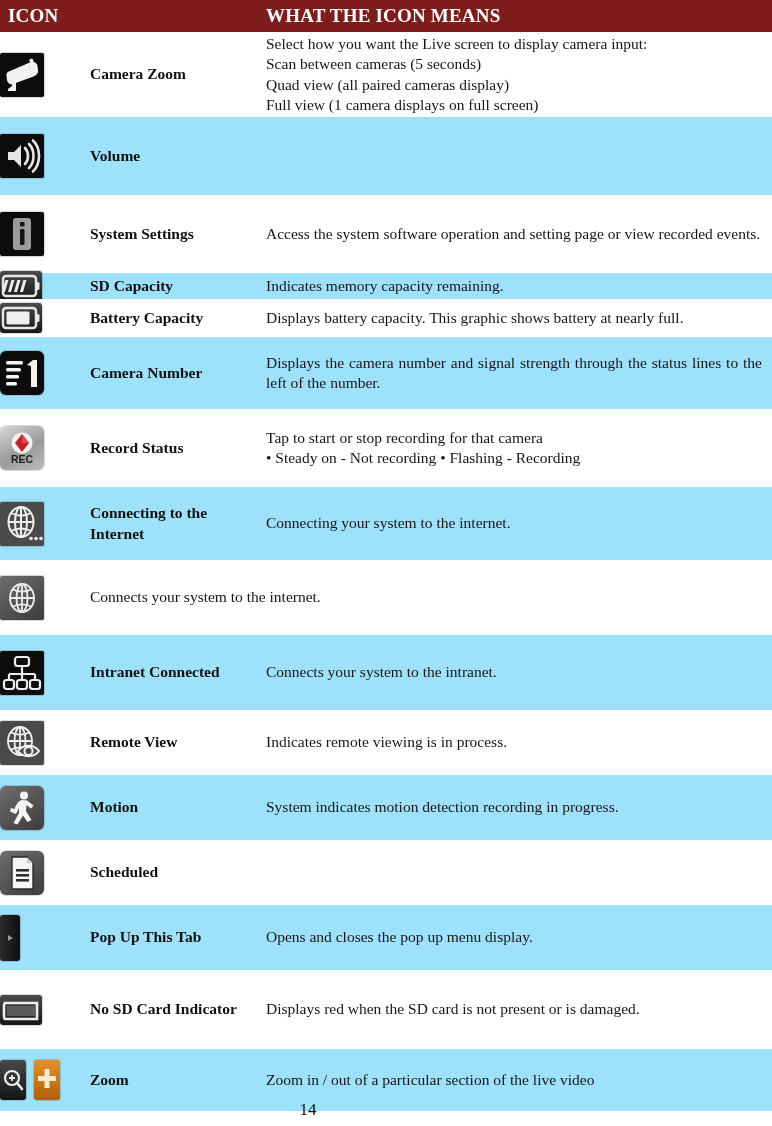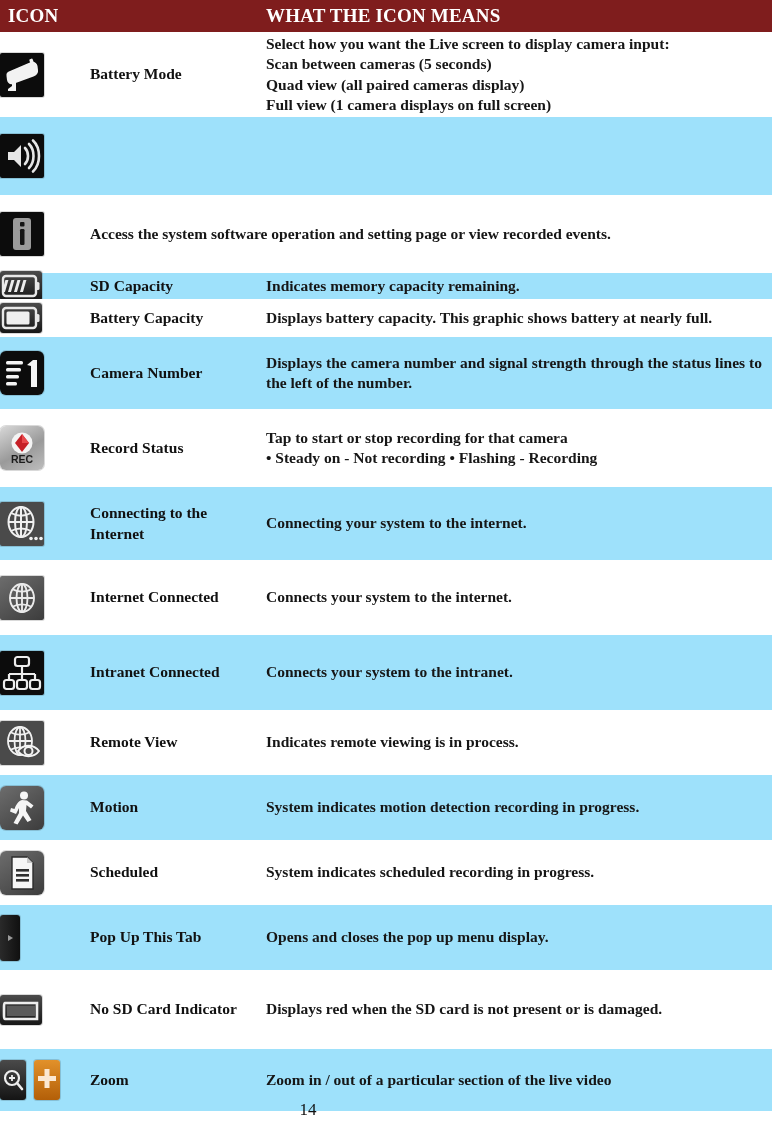--- a/index.html
+++ b/index.html
@@ -93,21 +93,21 @@
     padding-right: 6px;
   }
   .cell-desc {
     flex: 1;
     font-size: 15.5px;
     color: #161616;
     line-height: 1.30;
     padding-right: 10px;
     box-sizing: border-box;
   }
-  .cell-desc .line { display: block; font-weight: bold; }
+  .cell-desc .line { display: block; }
   .cell-desc.justify { text-align: justify; }
   .cell-desc.justify .line { text-align: justify; text-align-last: left; }
 
   
   .ico {
     width: 44px;
     height: 44px;
     border-radius: 6px;
     position: relative;
     display: block;
@@ -159,21 +159,21 @@
       <span class="ico flat black">
         <svg viewBox="0 0 44 44">
             <g fill="#f2f2f2">
           <path d="M10 18 L31 9 C34 8 37 10 37.5 13 L38 17 C38.5 20 36.5 22.5 33.5 23.5 L13 31 C10 32 7.5 30 7 27 L6.5 23 C6 20 7.5 19 10 18 Z"></path>
           <path d="M12 27 L12 33 L8 36 L8 38 L16 38 L16 30 Z"></path>
           <rect x="30" y="6" width="3.5" height="6" rx="1" transform="rotate(-20 31 9)"></rect>
         </g>
           </svg>
       </span>
     </div>
-    <div class="cell-label">Battery Mode</div>
+    <div class="cell-label">Camera Zoom</div>
     <div class="cell-desc">
       <span class="line">Select how you want the Live screen to display camera input:</span>
       <span class="line">Scan between cameras (5 seconds)</span>
       <span class="line">Quad view (all paired cameras display)</span>
       <span class="line">Full view (1 camera displays on full screen)</span>
     </div>
   </div>
 
   <div class="row alt" style="height:78px">
     <div class="cell-icon">
@@ -181,32 +181,34 @@
         <svg viewBox="0 0 44 44">
             <g fill="#e6e6e6">
           <path d="M8 18 L14 18 L21 11 L21 33 L14 26 L8 26 Z"></path>
           <path d="M25 14 C29 18 29 26 25 30" stroke="#e6e6e6" stroke-width="2.6" fill="none" stroke-linecap="round"></path>
           <path d="M29 10 C35 16 35 28 29 34" stroke="#e6e6e6" stroke-width="2.6" fill="none" stroke-linecap="round"></path>
           <path d="M33 6.5 C41 14 41 30 33 37.5" stroke="#e6e6e6" stroke-width="2.6" fill="none" stroke-linecap="round"></path>
         </g>
           </svg>
       </span>
     </div>
+    <div class="cell-label">Volume</div>
   </div>
 
   <div class="row" style="height:78px">
     <div class="cell-icon">
       <span class="ico flat black">
         <svg viewBox="0 0 44 44">
           <rect x="13" y="6" width="18" height="32" rx="3" fill="#9b9b9b"></rect>
           <rect x="20" y="10" width="4.5" height="4.5" rx="1" fill="#141414"></rect>
           <rect x="20" y="17" width="4.5" height="16" rx="1.2" fill="#141414"></rect>
         </svg>
       </span>
     </div>
+    <div class="cell-label">System Settings</div>
     <div class="cell-desc justify">
       <span class="line">Access the system software operation and setting page or view recorded events.</span>
     </div>
   </div>
 
   <div class="row alt" style="height:26px">
     <div class="cell-icon">
       <span class="ico small flat charcoal">
         <svg viewBox="0 0 42 30">
           <rect x="3" y="5" width="33" height="20" rx="3" fill="none" stroke="#e8e8e8" stroke-width="2.4"></rect>
@@ -314,21 +316,20 @@
           <ellipse cx="22" cy="22" rx="12" ry="14"></ellipse>
           <ellipse cx="22" cy="22" rx="5.5" ry="14"></ellipse>
           <line x1="10" y1="22" x2="34" y2="22"></line>
           <line x1="22" y1="8" x2="22" y2="36"></line>
           <path d="M12 13 C18 16.5 26 16.5 32 13"></path>
           <path d="M12 31 C18 27.5 26 27.5 32 31"></path>
         </g>
           </svg>
       </span>
     </div>
-    <div class="cell-label">Internet Connected</div>
     <div class="cell-desc">
       <span class="line">Connects your system to the internet.</span>
     </div>
   </div>
 
   <div class="row alt" style="height:75px">
     <div class="cell-icon">
       <span class="ico flat black">
         <svg viewBox="0 0 44 44">
             <g fill="none" stroke="#ededed" stroke-width="2.2">
@@ -399,23 +400,20 @@
           <path d="M27 6 L27 12 L33 12 Z" fill="#c9c9c9"></path>
           <g fill="#2f2f2f">
             <rect x="16" y="18" width="13" height="2.6"></rect>
             <rect x="16" y="23" width="13" height="2.6"></rect>
             <rect x="16" y="28" width="13" height="2.6"></rect>
           </g>
         </svg>
       </span>
     </div>
     <div class="cell-label">Scheduled</div>
-    <div class="cell-desc">
-      <span class="line">System indicates scheduled recording in progress.</span>
-    </div>
   </div>
 
   <div class="row alt" style="height:65px">
     <div class="cell-icon">
       <span class="ico tab">
         <svg viewBox="0 0 20 46">
           <path d="M8 20 L13 23 L8 26 Z" fill="#9a9a9a"></path>
         </svg>
       </span>
     </div>

